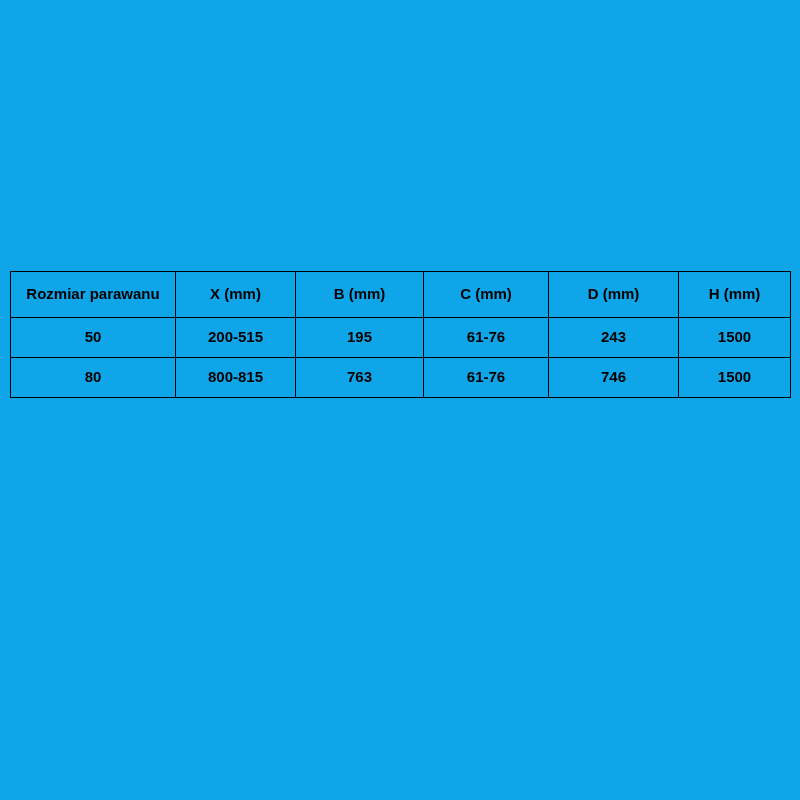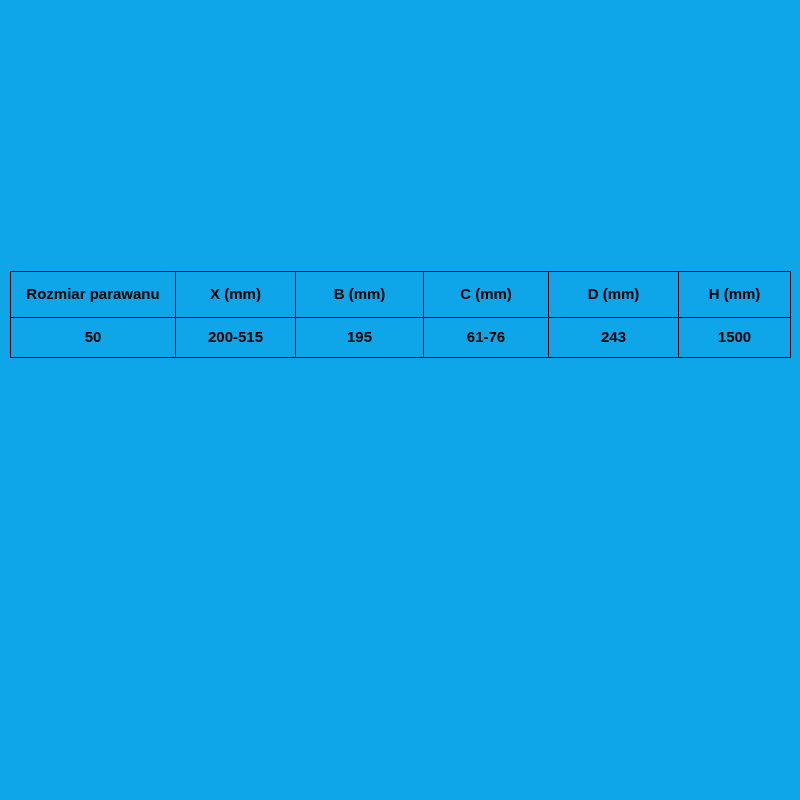--- a/index.html
+++ b/index.html
@@ -83,16 +83,24 @@
       </thead>
       <tbody>
         <tr>
           <td>50</td>
           <td>200-515</td>
           <td>195</td>
           <td>61-76</td>
           <td>243</td>
           <td>1500</td>
         </tr>
+        <tr>
+          <td>80</td>
+          <td>800-815</td>
+          <td>763</td>
+          <td>61-76</td>
+          <td>746</td>
+          <td>1500</td>
+        </tr>
       </tbody>
     </table>
   </div>
 </div>
 
 </body></html>

